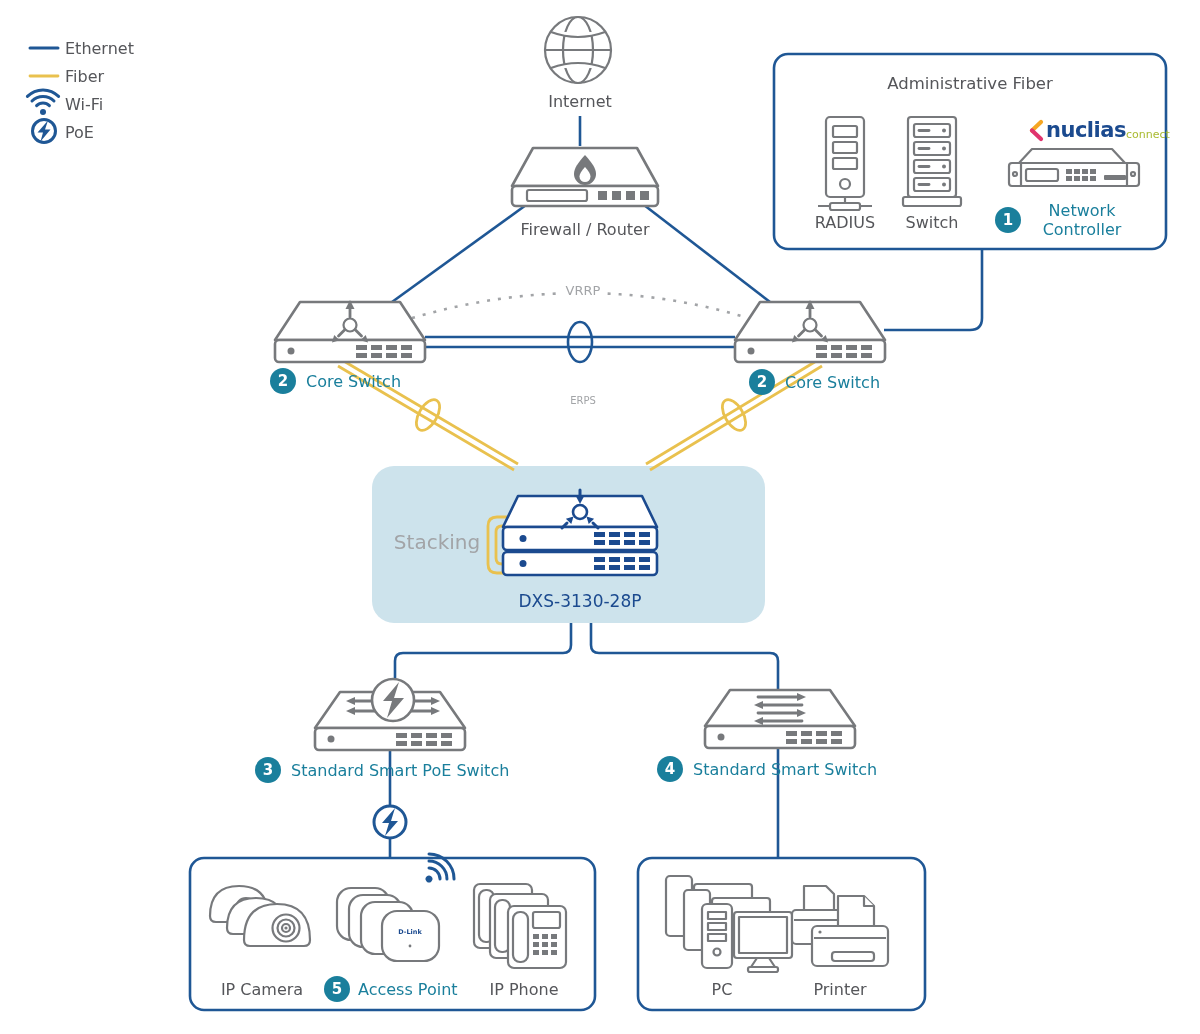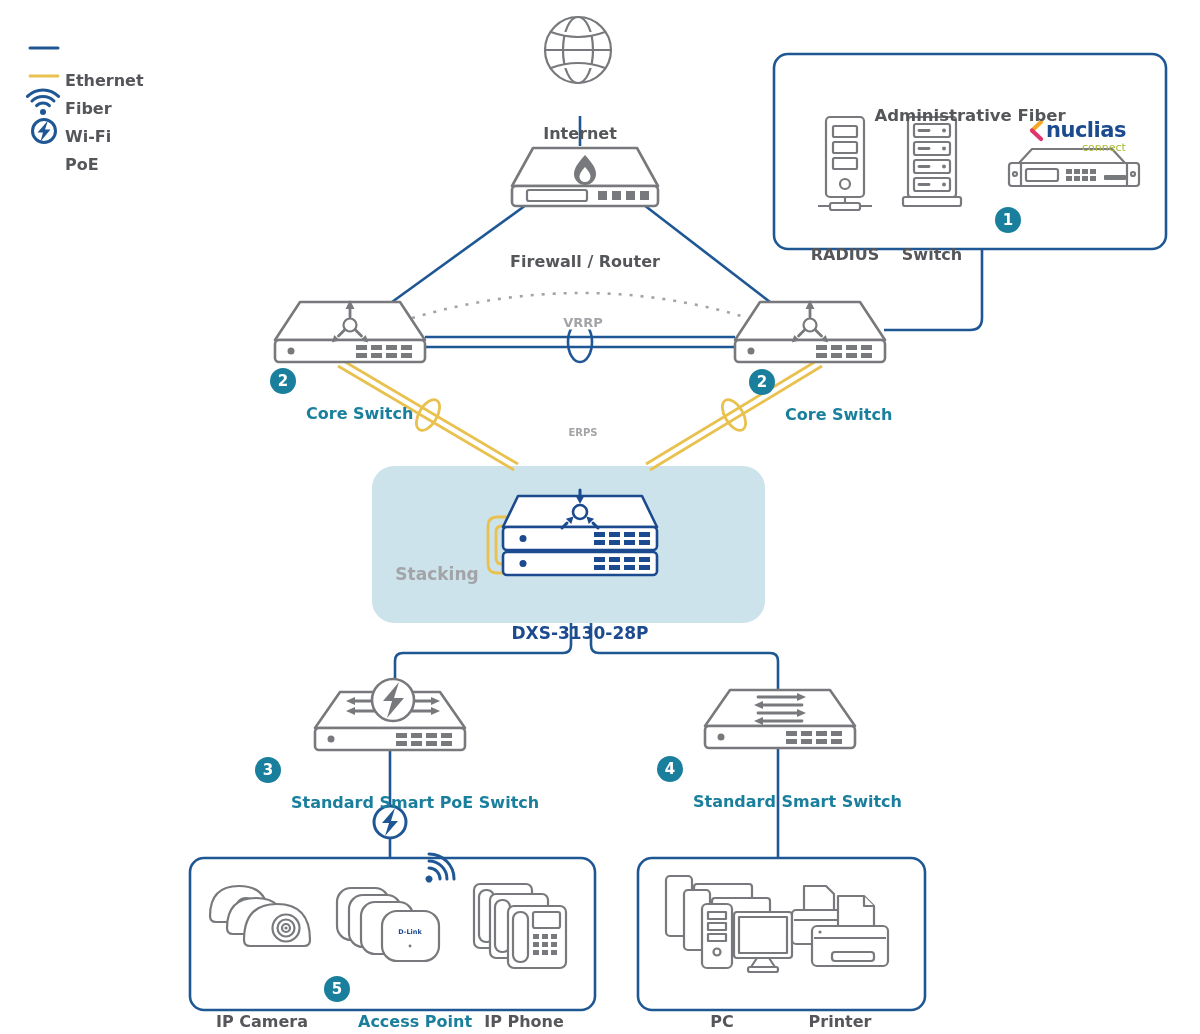--- a/index.html
+++ b/index.html
@@ -1,30 +1,30 @@
 <!DOCTYPE html>
 <html style="--blue: #1f5795; --navy: #1b4a8f; --teal: #1a7f9c; --yellow: #e9c14e; --gray: #a2a4a7; --devgray: #77797c; --text: #55565a; --stackbg: #cde3ec; --chevtop: #f5a623; --chevbot: #e0346f; --connect: #a9ba2f;"><head>
 <meta charset="utf-8">
 <style>
   html,body{margin:0;padding:0;background:#fff;}
   #canvas{position:relative;width:1200px;height:1034px;background:#fff;overflow:hidden;
           font-family:"DejaVu Sans","Liberation Sans",sans-serif;}
   #art{position:absolute;left:0;top:0;z-index:1;}
-  .lbl{position:absolute;z-index:2;font-weight:700;color:var(--text);font-size:16px;
-       white-space:nowrap;transform:translate(0,-50%);margin-top:32px;}
+  .lbl{position:absolute;z-index:2;font-weight:400;color:var(--text);font-size:16px;
+       white-space:nowrap;transform:translate(0,-50%);}
   .ctr{transform:translate(-50%,-50%);text-align:center;}
   .teal{color:var(--teal);}
   .navy{color:var(--navy);}
   .muted{color:var(--gray);}
   .whitebg{background:#fff;padding:0 5px;}
   .badge{position:absolute;z-index:3;width:26px;height:26px;border-radius:50%;
          background:var(--teal);color:#fff;font-size:15px;font-weight:700;
          display:flex;align-items:center;justify-content:center;transform:translate(-50%,-50%);}
   .nc-label{white-space:normal;width:140px;line-height:1.18;font-size:16px;}
-  .brand{position:absolute;z-index:2;display:flex;flex-direction:column;align-items:flex-end;}
+  .brand{position:absolute;z-index:2;display:flex;flex-direction:row;align-items:flex-end;}
   .brand .b1{font-size:21px;font-weight:700;color:var(--navy);letter-spacing:-0.5px;line-height:1;}
   .brand .b2{font-size:11px;font-weight:400;color:var(--connect);line-height:1.1;margin-top:1px;}
   
   .ln-b{stroke:var(--blue);stroke-width:2.6;fill:none;}
   .ln-y{stroke:var(--yellow);stroke-width:2.8;fill:none;}
   .ring-y{stroke:var(--yellow);stroke-width:2.8;fill:none;}
   .dash{stroke:var(--gray);stroke-width:2.6;fill:none;stroke-dasharray:3 8;}
   .dev{stroke:var(--devgray);stroke-width:2.6;fill:#fff;stroke-linejoin:round;}
   .devt{stroke:var(--devgray);stroke-width:2.2;fill:#fff;stroke-linejoin:round;}
   .devl{stroke:var(--devgray);stroke-width:2.8;fill:none;stroke-linecap:round;}
@@ -385,30 +385,31 @@
   <div class="lbl ctr" style="left:585px;top:229px;">Firewall / Router</div>
 
   <div class="lbl ctr" style="left:970px;top:83px;font-size:16.5px;">Administrative Fiber</div>
   <div class="lbl ctr" style="left:845px;top:222px;">RADIUS</div>
   <div class="lbl ctr" style="left:932px;top:222px;">Switch</div>
   <div class="brand" style="left:1046px;top:120px;">
     <span class="b1">nuclias</span>
     <span class="b2">connect</span>
   </div>
   <div class="badge" style="left:1008px;top:220px;">1</div>
+  <div class="lbl ctr teal nc-label" style="left:1082px;top:221px;">Network Controller</div>
 
   <div class="badge" style="left:283px;top:381px;">2</div>
   <div class="lbl teal" style="left:306px;top:381px;">Core Switch</div>
   <div class="badge" style="left:762px;top:382px;">2</div>
   <div class="lbl teal" style="left:785px;top:382px;">Core Switch</div>
 
   <div class="lbl ctr muted whitebg" style="left:583px;top:290px;font-size:13px;">VRRP</div>
   <div class="lbl ctr muted" style="left:583px;top:400px;font-size:10px;">ERPS</div>
 
-  <div class="lbl ctr muted" style="left:437px;top:542px;font-size:17px;">Stacking</div>
+  <div class="lbl ctr muted" style="left:437px;top:542px;font-size:20px;">Stacking</div>
   <div class="lbl ctr navy" style="left:580px;top:601px;font-size:17px;">DXS-3130-28P</div>
 
   <div class="badge" style="left:268px;top:770px;">3</div>
   <div class="lbl teal" style="left:291px;top:770px;">Standard Smart PoE Switch</div>
   <div class="badge" style="left:670px;top:769px;">4</div>
   <div class="lbl teal" style="left:693px;top:769px;">Standard Smart Switch</div>
 
   <div class="lbl ctr" style="left:262px;top:989px;">IP Camera</div>
   <div class="badge" style="left:337px;top:989px;">5</div>
   <div class="lbl teal" style="left:358px;top:989px;">Access Point</div>

